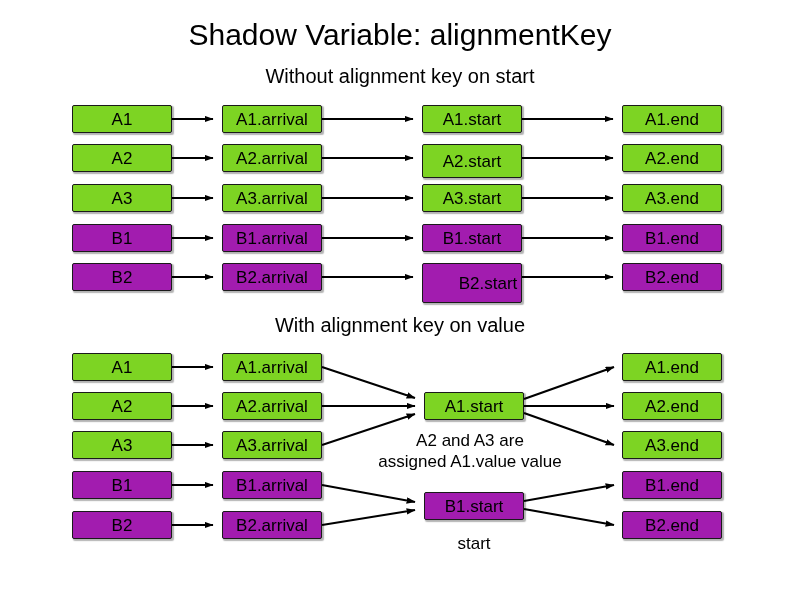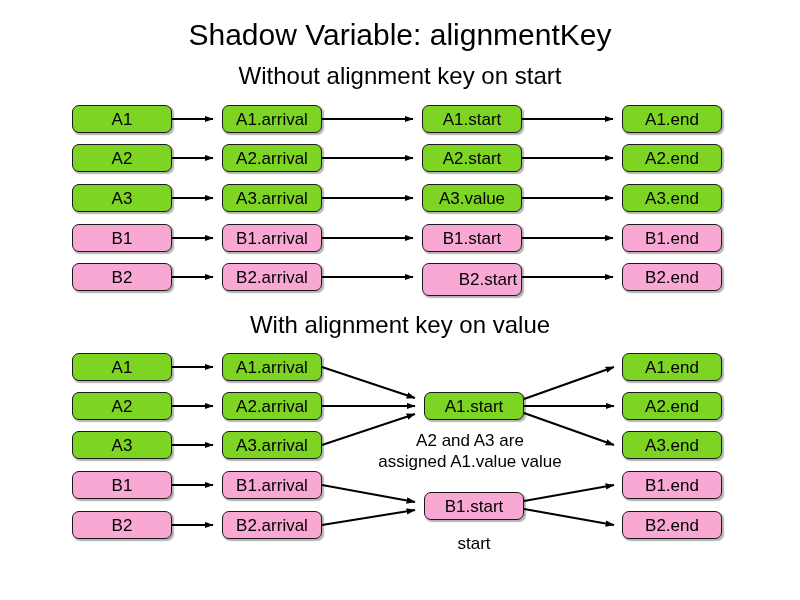--- a/index.html
+++ b/index.html
@@ -31,42 +31,42 @@
     font-weight: normal;
     line-height: 34px;
     color: #000000;
     white-space: nowrap;
   }
   .section-heading {
     position: absolute;
     left: 0;
     width: 800px;
     text-align: center;
-    font-size: 24px;
+    font-size: 20px;
     font-weight: normal;
     line-height: 24px;
     color: #000000;
     white-space: nowrap;
   }
   .node {
     position: absolute;
     box-sizing: border-box;
     border: 1.6px solid #1a1a1a;
-    border-radius: 7px;
+    border-radius: 2px;
     display: flex;
     align-items: center;
     justify-content: center;
     font-size: 17px;
     line-height: 17px;
     color: #000000;
     white-space: nowrap;
     box-shadow: 1.5px 1.5px 1.2px rgba(0,0,0,0.30);
   }
   .node.green { background: #7DD423; }
-  .node.blue  { background: #f9a8d4; }
+  .node.blue  { background: #a21caf; }
 
   .caption {
     position: absolute;
     text-align: center;
     font-size: 17px;
     line-height: 21px;
     color: #000000;
     white-space: nowrap;
   }
   svg.edges {
@@ -125,24 +125,24 @@
   <div class="node blue" style="left:72px;  top:224px; width:100px; height:28px;">B1</div>
   <div class="node blue" style="left:72px;  top:263px; width:100px; height:28px;">B2</div>
 
   <div class="node green" style="left:222px; top:105px; width:100px; height:28px;">A1.arrival</div>
   <div class="node green" style="left:222px; top:144px; width:100px; height:28px;">A2.arrival</div>
   <div class="node green" style="left:222px; top:184px; width:100px; height:28px;">A3.arrival</div>
   <div class="node blue" style="left:222px; top:224px; width:100px; height:28px;">B1.arrival</div>
   <div class="node blue" style="left:222px; top:263px; width:100px; height:28px;">B2.arrival</div>
 
   <div class="node green" style="left:422px; top:105px; width:100px; height:28px;">A1.start</div>
-  <div class="node green" style="left:422px; top:144px; width:100px; height:28px;">A2.start</div>
-  <div class="node green" style="left:422px; top:184px; width:100px; height:28px;">A3.value</div>
+  <div class="node green" style="left:422px; top:144px; width:100px; height:34px;">A2.start</div>
+  <div class="node green" style="left:422px; top:184px; width:100px; height:28px;">A3.start</div>
   <div class="node blue" style="left:422px; top:224px; width:100px; height:28px;">B1.start</div>
-  <div class="node blue" style="left:422px; top:263px; width:100px; height:33px;padding-left:32px;">B2.start</div>
+  <div class="node blue" style="left:422px; top:263px; width:100px; height:40px;padding-left:32px;">B2.start</div>
 
   <div class="node green" style="left:622px; top:105px; width:100px; height:28px;">A1.end</div>
   <div class="node green" style="left:622px; top:144px; width:100px; height:28px;">A2.end</div>
   <div class="node green" style="left:622px; top:184px; width:100px; height:28px;">A3.end</div>
   <div class="node blue" style="left:622px; top:224px; width:100px; height:28px;">B1.end</div>
   <div class="node blue" style="left:622px; top:263px; width:100px; height:28px;">B2.end</div>
 
   <svg class="edges" viewBox="0 0 800 600">
     <g stroke="#000000" stroke-width="2.1" fill="none" marker-end="url(#ah)">
 

